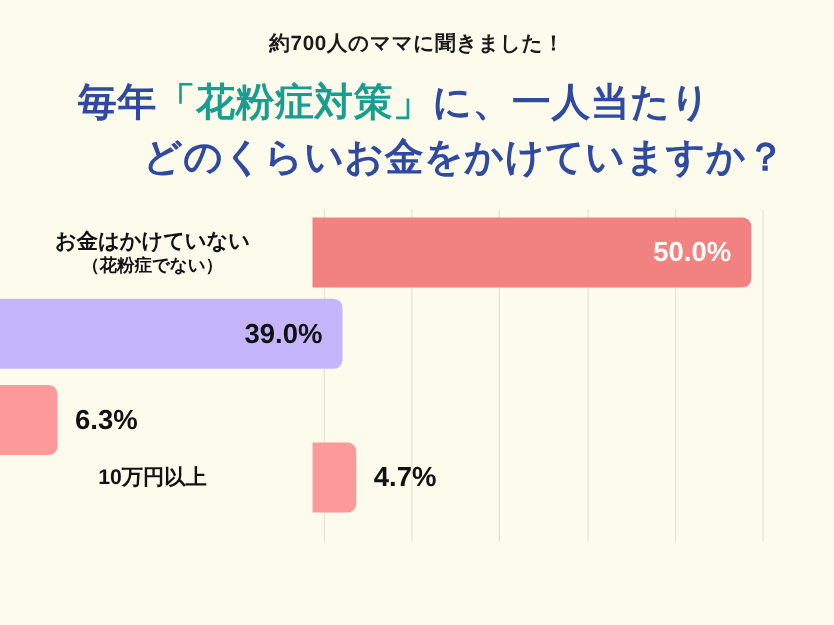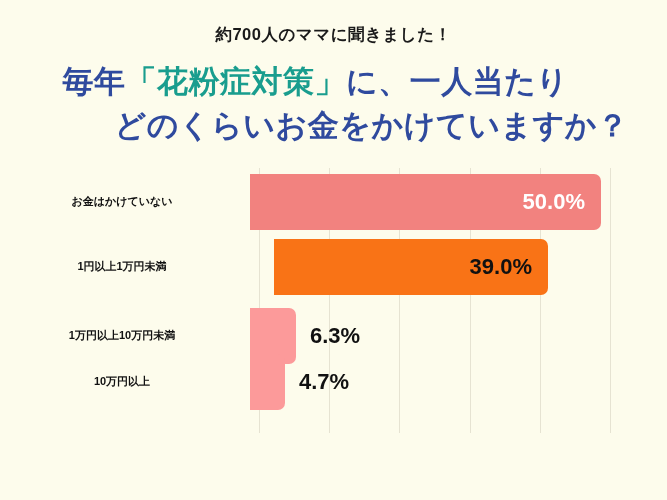--- a/index.html
+++ b/index.html
@@ -72,21 +72,21 @@
   }
   .cat-label {
     width:250px;
     flex:0 0 250px;
     text-align:center;
     color:#111111;
     font-weight:bold;
     line-height:1.22;
     padding-right:6px;
   }
-  .cat-main { font-size:11px; display:block; letter-spacing:0px; }
+  .cat-main { font-size:17px; display:block; letter-spacing:0px; }
   .cat-sub  { font-size:14px; display:block; letter-spacing:0px; }
   .bar-area {
     position:relative;
     flex:1 1 auto;
     height:56px;
   }
   .bar {
     position:absolute;
     left:0; top:0;
     height:56px;
@@ -141,43 +141,38 @@
       <div class="gridline" style="left:211px;"></div>
       <div class="gridline" style="left:281px;"></div>
       <div class="gridline" style="left:351px;"></div>
     </div>
 
     <div class="rows">
 
       <div class="row" style="top:6px;">
         <div class="cat-label">
           <span class="cat-main">お金はかけていない</span>
+          <span class="cat-sub">（花粉症でない）</span>
         </div>
         <div class="bar-area">
           <div class="bar" style="width:351px;background:#F2827F;">
             <span class="val" style="color:#FFFFFF;">50.0%</span>
           </div>
         </div>
       </div>
 
       <div class="row" style="top:71px;">
-        <div class="cat-label">
-          <span class="cat-main">1円以上1万円未満</span>
-        </div>
         <div class="bar-area">
-          <div class="bar" style="width:274px;background:#f97316;margin-left:24px;">
+          <div class="bar" style="width:274px;background:#c4b5fd;">
             <span class="val" style="color:#111111;">39.0%</span>
           </div>
         </div>
       </div>
 
       <div class="row" style="top:140px;">
-        <div class="cat-label">
-          <span class="cat-main">1万円以上10万円未満</span>
-        </div>
         <div class="bar-area">
           <div class="bar" style="width:46px;background:#FC9A9A;"></div>
           <span class="val-outside" style="left:46px;">6.3%</span>
         </div>
       </div>
 
       <div class="row" style="top:186px;">
         <div class="cat-label">
           <span class="cat-main">10万円以上</span>
         </div>

